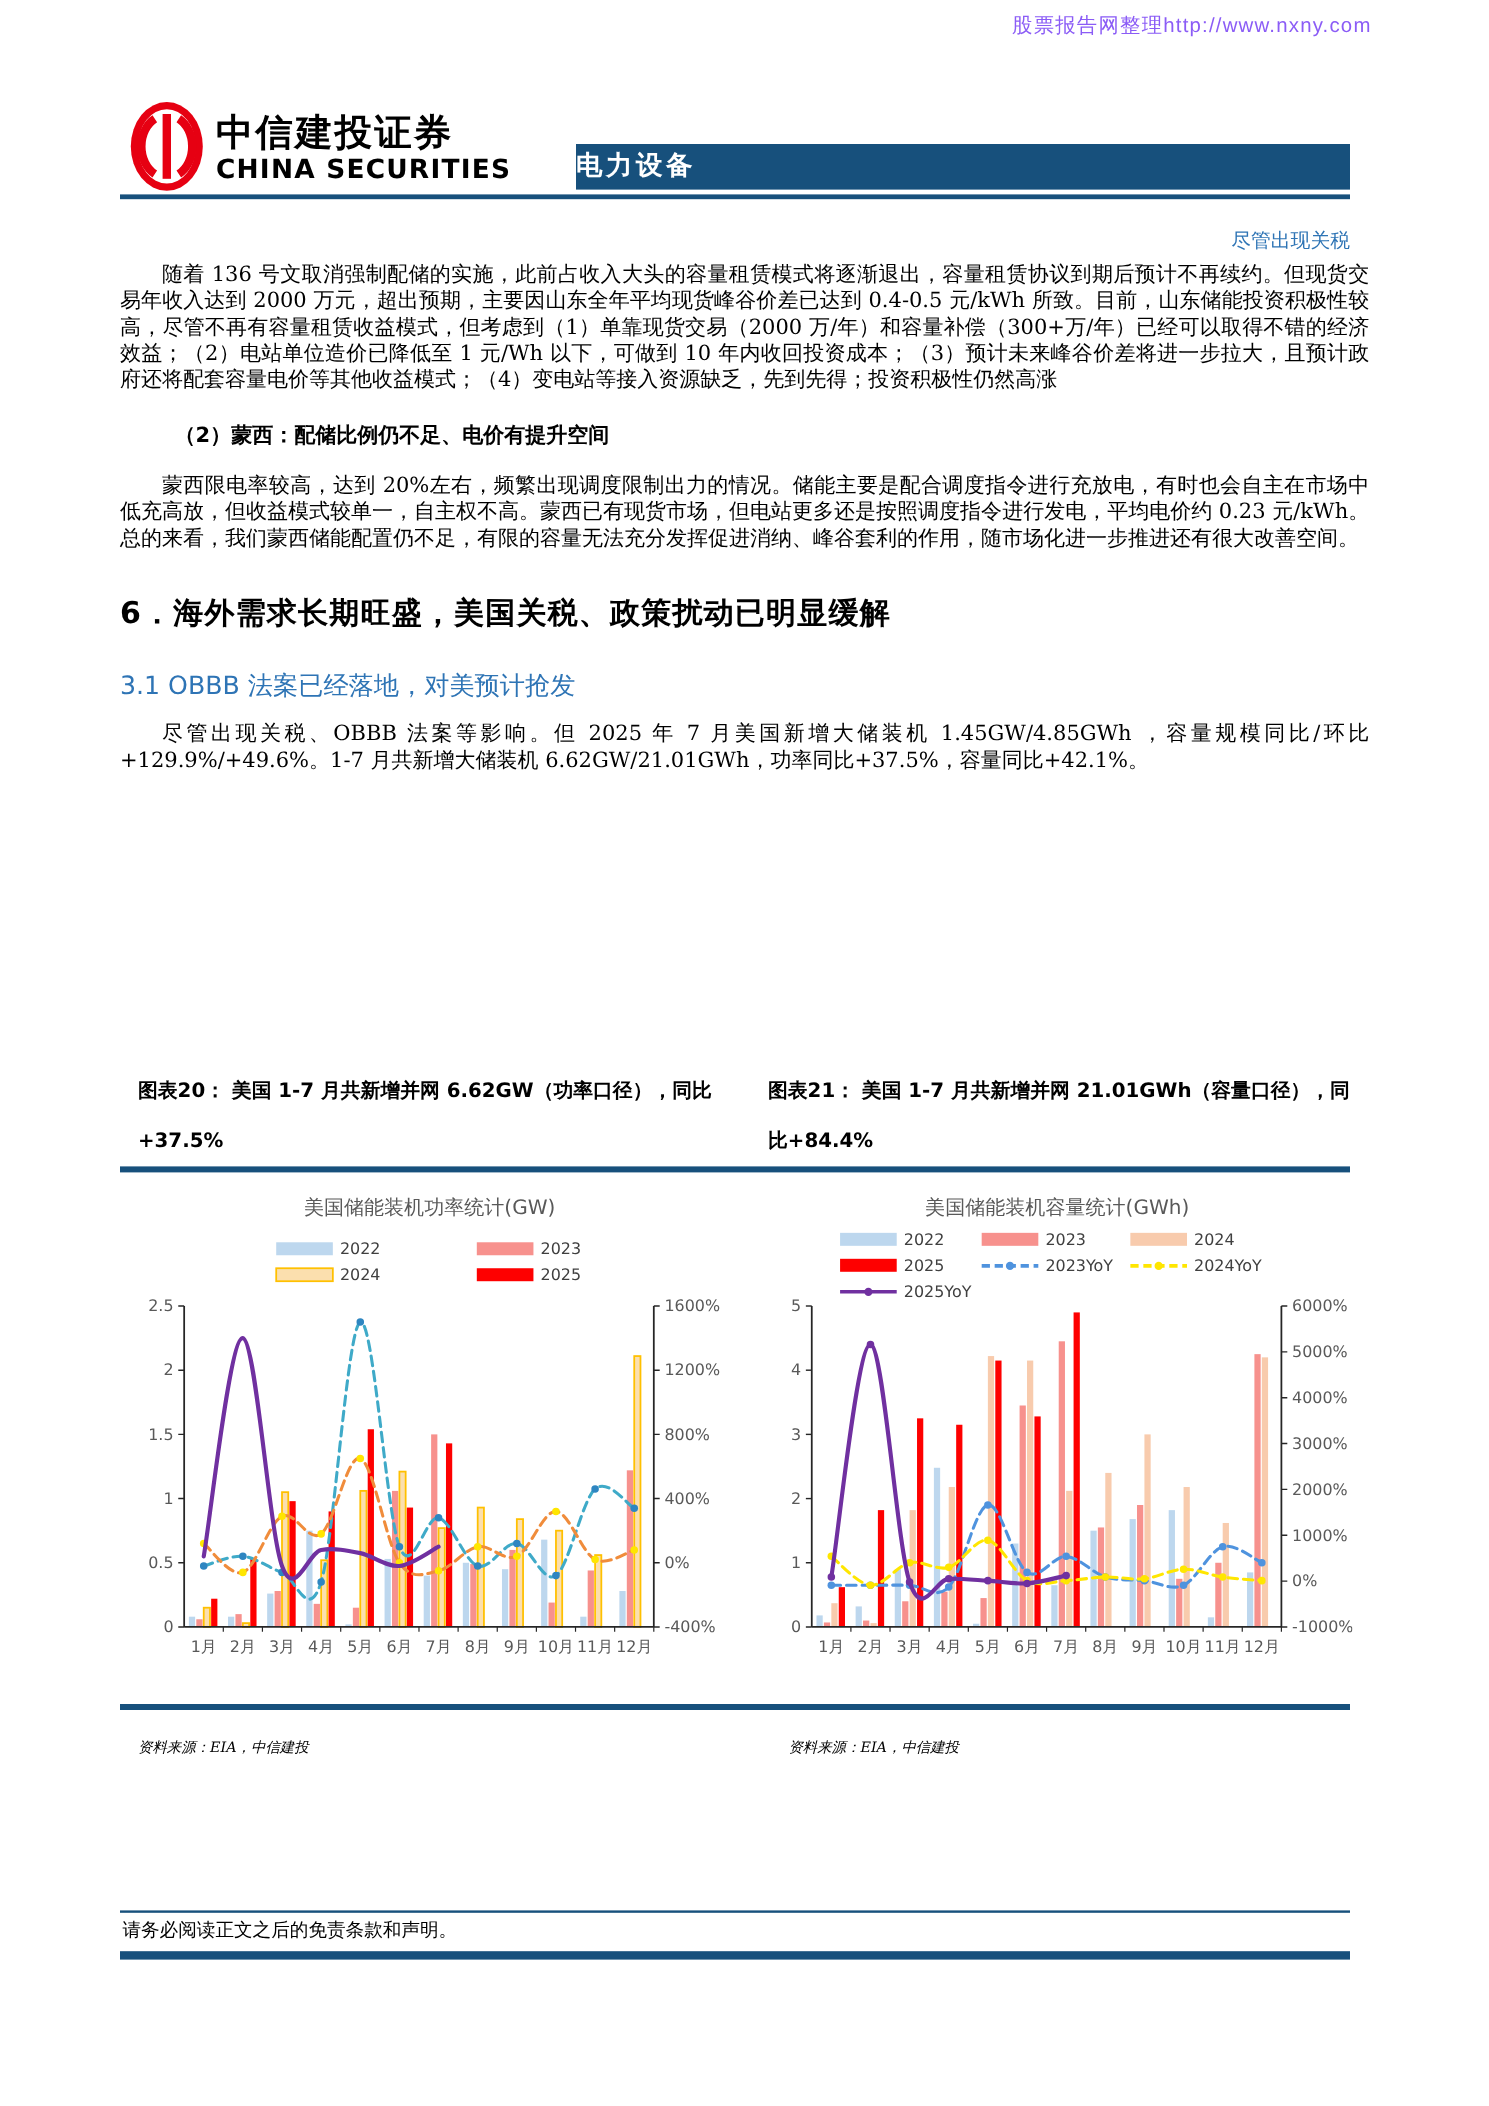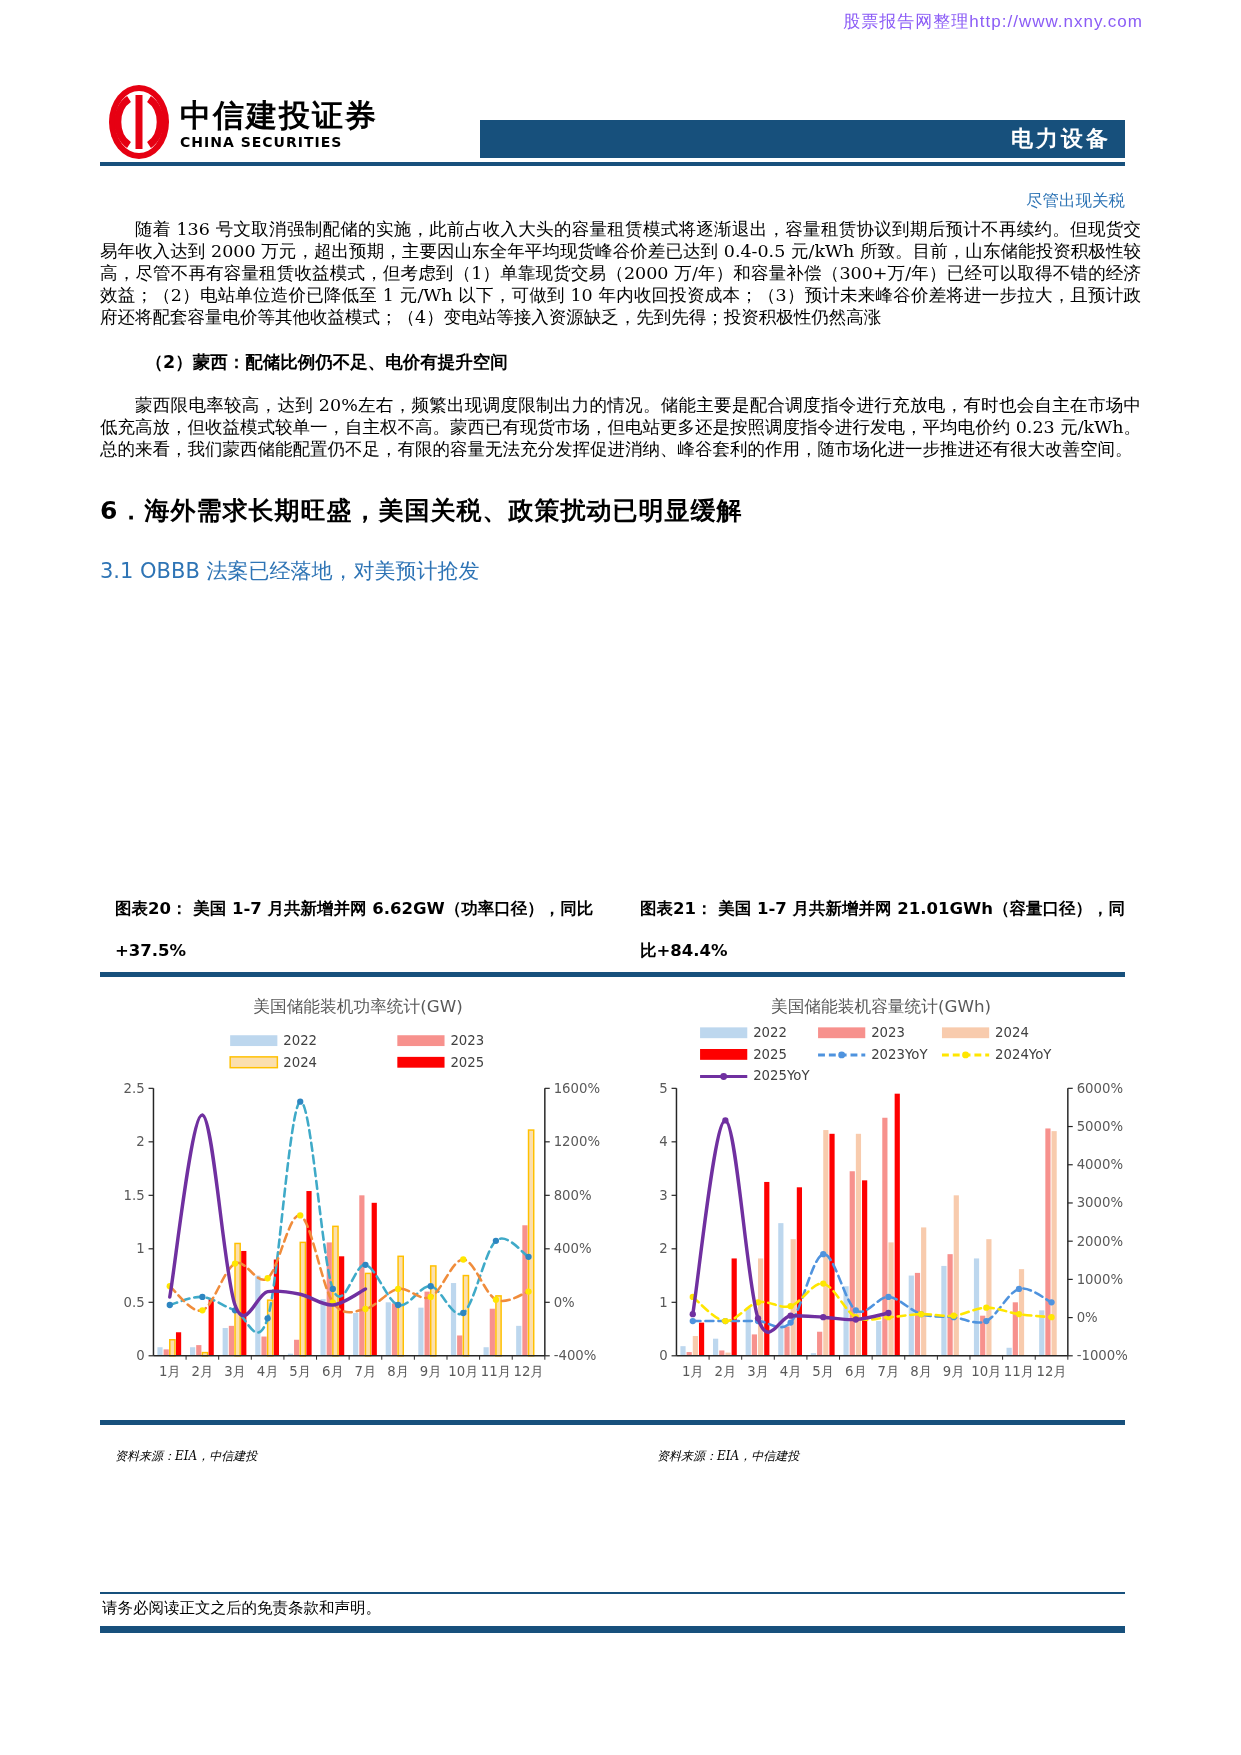--- a/index.html
+++ b/index.html
@@ -4,24 +4,24 @@
 <style>
   html,body{margin:0;padding:0;background:#fff;}
   .page{position:relative;width:1241px;height:1755px;background:#fff;overflow:hidden;
         font-family:"DejaVu Serif","Liberation Serif",serif;color:#000;}
   .watermark{position:absolute;top:10px;right:98px;font-size:17px;color:#8b5cf6;
              font-family:Liberation Sans, sans-serif;letter-spacing:1px;text-align:center;}
   .logo{position:absolute;left:108px;top:84px;display:flex;align-items:center;gap:10px;}
   .logo-text .cn{font-family:"DejaVu Sans","Liberation Sans",sans-serif;font-weight:bold;
                  font-size:31px;letter-spacing:2px;line-height:1.15;}
   .logo-text .en{font-family:"DejaVu Sans","Liberation Sans",sans-serif;font-weight:bold;
-                 font-size:14px;letter-spacing:1px;}
+                 font-size:22px;letter-spacing:1px;}
   .sector-bar{position:absolute;left:480px;top:120px;width:645px;height:38px;background:#17507C;
               color:#fff;font-family:"DejaVu Sans","Liberation Sans",sans-serif;font-weight:bold;
-              font-size:22px;line-height:38px;text-align:right;padding-right:14px;box-sizing:border-box;
+              font-size:22px;line-height:38px;padding-right:14px;box-sizing:border-box;
               letter-spacing:3px;}
   .header-rule{position:absolute;left:100px;top:162px;width:1025px;height:4px;background:#17507C;}
   .report-type{position:absolute;right:116px;top:190px;color:#2E74B5;font-size:16.5px;}
   .body-flow{position:absolute;left:100px;top:218px;width:1041px;}
   .para{font-size:17.5px;line-height:22px;text-align:justify;text-indent:2em;margin:0;}
   .sub-h{margin:22px 0 0 0;font-family:"DejaVu Sans","Liberation Sans",sans-serif;font-weight:bold;
          font-size:17.5px;text-indent:2.6em;}
   .h2{margin:34px 0 0 0;font-family:"DejaVu Sans","Liberation Sans",sans-serif;font-weight:bold;
       font-size:25px;letter-spacing:1px;}
   .h3{margin:30px 0 0 0;font-family:"DejaVu Sans","Liberation Sans",sans-serif;
@@ -70,20 +70,21 @@
   <div class="sector-bar">电力设备</div>
   <div class="header-rule"></div>
   <div class="report-type">尽管出现关税</div>
 
   <div class="body-flow">
     <p class="para">随着 136 号文取消强制配储的实施，此前占收入大头的容量租赁模式将逐渐退出，容量租赁协议到期后预计不再续约。但现货交易年收入达到 2000 万元，超出预期，主要因山东全年平均现货峰谷价差已达到 0.4-0.5 元/kWh 所致。目前，山东储能投资积极性较高，尽管不再有容量租赁收益模式，但考虑到（1）单靠现货交易（2000 万/年）和容量补偿（300+万/年）已经可以取得不错的经济效益；（2）电站单位造价已降低至 1 元/Wh 以下，可做到 10 年内收回投资成本；（3）预计未来峰谷价差将进一步拉大，且预计政府还将配套容量电价等其他收益模式；（4）变电站等接入资源缺乏，先到先得；投资积极性仍然高涨</p>
     <p class="sub-h">（2）蒙西：配储比例仍不足、电价有提升空间</p>
     <p class="para" style="margin-top:20px;">蒙西限电率较高，达到 20%左右，频繁出现调度限制出力的情况。储能主要是配合调度指令进行充放电，有时也会自主在市场中低充高放，但收益模式较单一，自主权不高。蒙西已有现货市场，但电站更多还是按照调度指令进行发电，平均电价约 0.23 元/kWh。总的来看，我们蒙西储能配置仍不足，有限的容量无法充分发挥促进消纳、峰谷套利的作用，随市场化进一步推进还有很大改善空间。</p>
     <p class="h2">6．海外需求长期旺盛，美国关税、政策扰动已明显缓解</p>
     <p class="h3">3.1 OBBB 法案已经落地，对美预计抢发</p>
+    <p class="para p3">尽管出现关税、OBBB 法案等影响。但 2025 年 7 月美国新增大储装机 1.45GW/4.85GWh ，容量规模同比/环比+129.9%/+49.6%。1-7 月共新增大储装机 6.62GW/21.01GWh，功率同比+37.5%，容量同比+42.1%。</p>
   </div>
 
   <div class="caption cap-left">图表20：  美国 1-7 月共新增并网 6.62GW（功率口径），同比+37.5%</div>
   <div class="caption cap-right">图表21：  美国 1-7 月共新增并网 21.01GWh（容量口径），同比+84.4%</div>
   <div class="cap-rule"></div>
 
   <div class="chart-block cb-left">
     <svg id="chart0" viewBox="0 0 500 420">
         <text x="250" y="22" font-size="17" text-anchor="middle" fill="#595959">美国储能装机功率统计(GW)</text>
         <rect x="46" y="363.296" width="5.291666666666666" height="8.704000000000008" fill="#BDD7EE"></rect>

